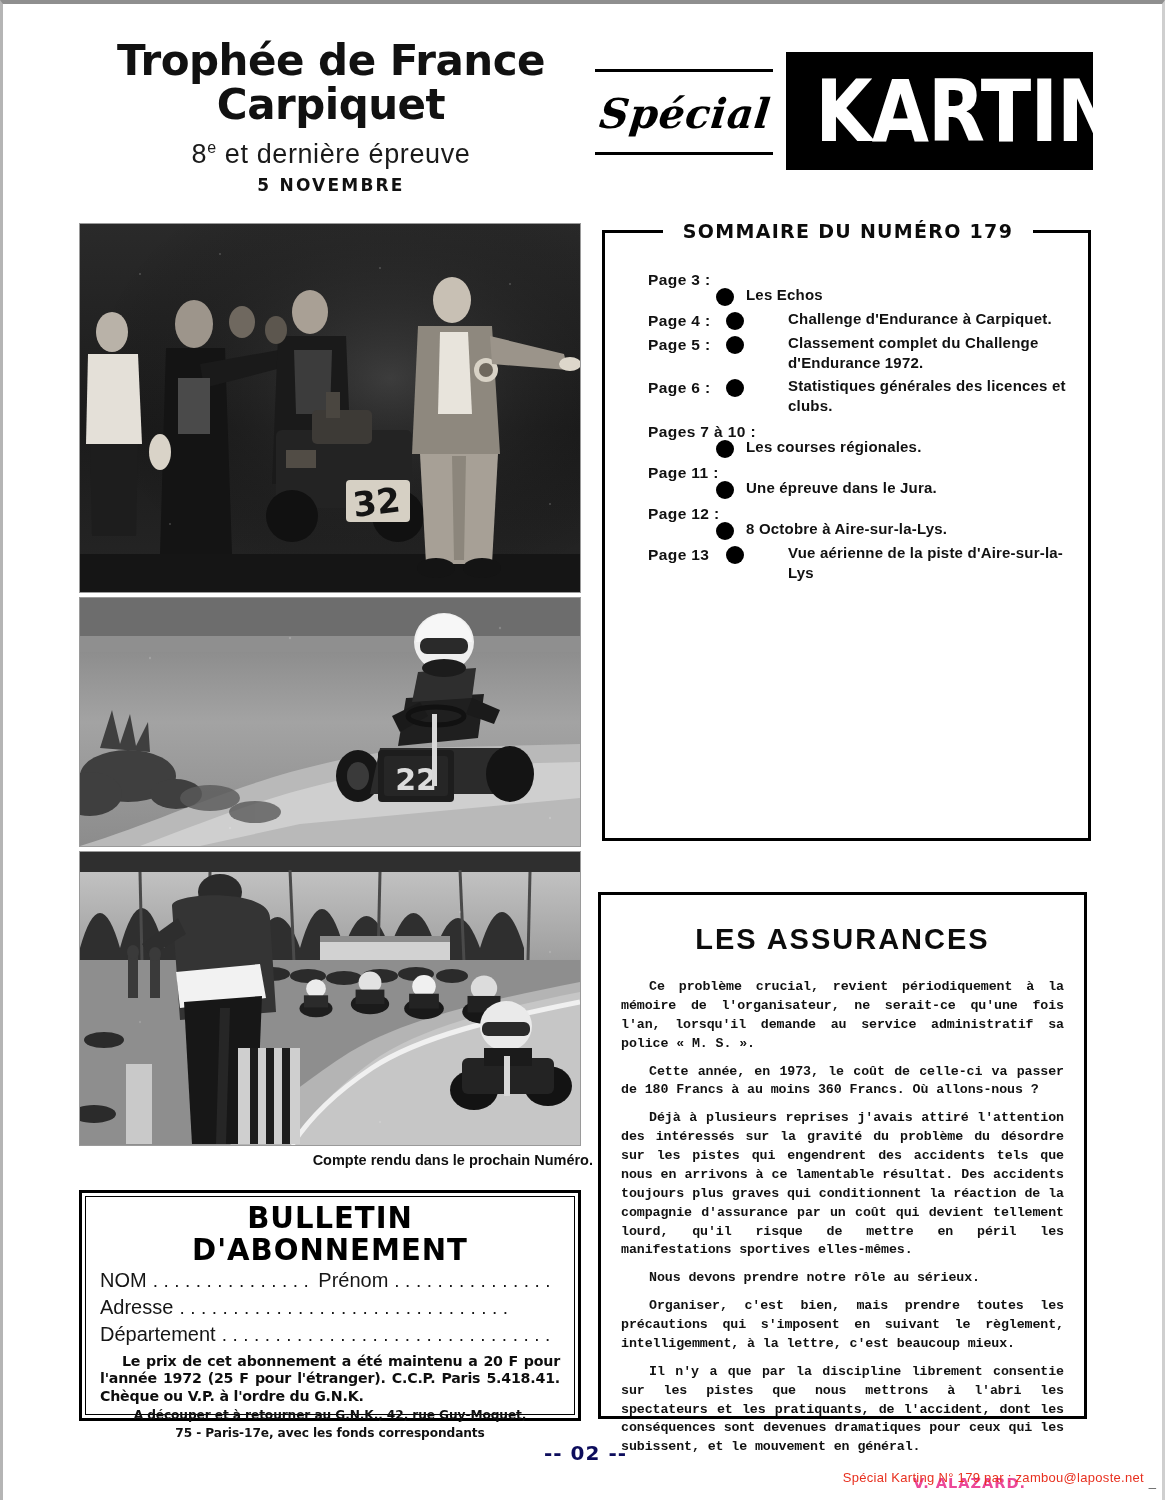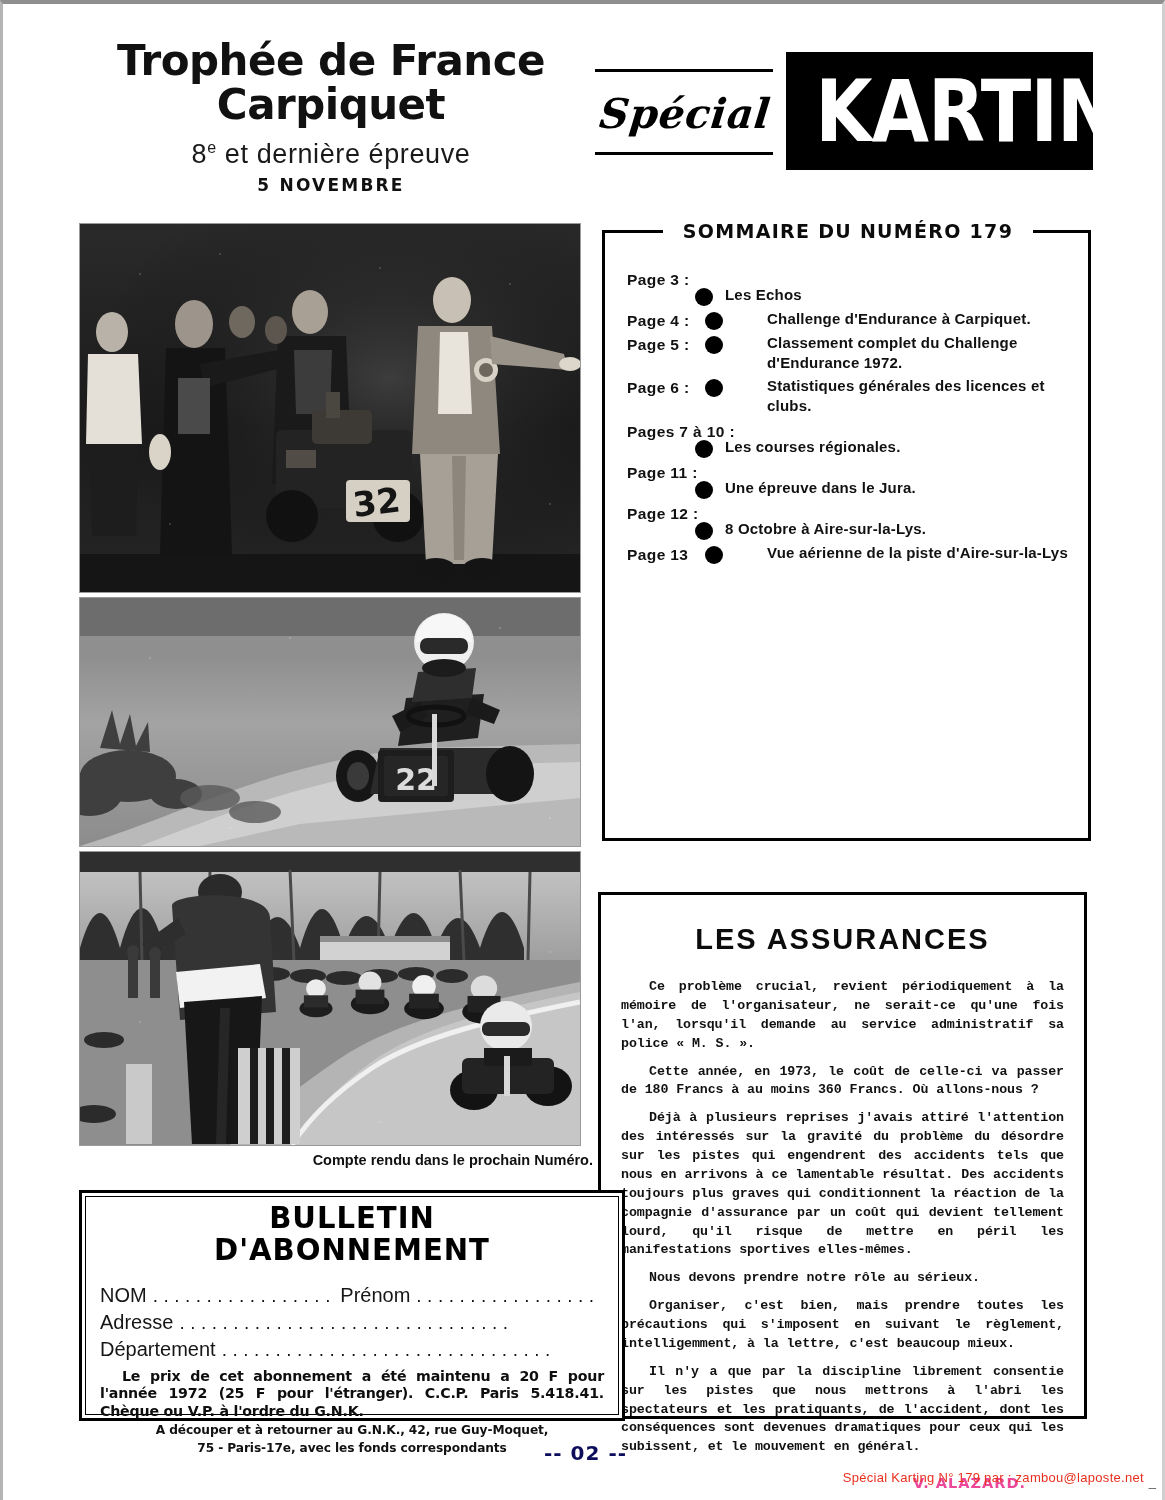--- a/index.html
+++ b/index.html
@@ -184,20 +184,21 @@
   }
   .sommaire-list {
     position: absolute;
     left: 0; top: 38px;
     width: 100%;
   }
   .som-entry {
     position: relative;
     padding-left: 22px;
     margin-bottom: 6px;
+    margin-left: 21px;
   }
   .som-page {
     font-family: "Liberation Sans", sans-serif;
     font-weight: 700;
     font-size: 15.5px;
     color: #111;
     letter-spacing: 0.4px;
     line-height: 1.1;
   }
   .som-row {
@@ -268,21 +269,21 @@
     color: #ec4899;
     margin-top: 18px;
     padding-right: 38px;
   }
 
   
   #bulletin-box {
     position: absolute;
     left: 76px;
     top: 1186px;
-    width: 546px;
+    width: 502px;
     height: 231px;
     border: 3px solid #000;
     box-sizing: border-box;
     background: #fff;
     padding: 3px;
   }
   #bulletin-inner {
     width: 100%;
     height: 100%;
     border: 1px solid #000;
@@ -313,21 +314,21 @@
   .field-row .lbl { flex: 0 0 auto; }
   .dots {
     flex: 1 1 auto;
     overflow: hidden;
     white-space: nowrap;
     margin: 0 6px;
     letter-spacing: 5.5px;
     font-size: 19px;
     color: #161616;
   }
-  .field-row .lbl2 { flex: 0 0 auto; margin-top: 15px; }
+  .field-row .lbl2 { flex: 0 0 auto; }
   .fine-bold {
     font-family: "DejaVu Sans", sans-serif;
     font-weight: 700;
     font-size: 14.2px;
     line-height: 1.22;
     color: #0e0e0e;
     text-align: justify;
     text-indent: 22px;
     margin-top: 7px;
     letter-spacing: -0.2px;

